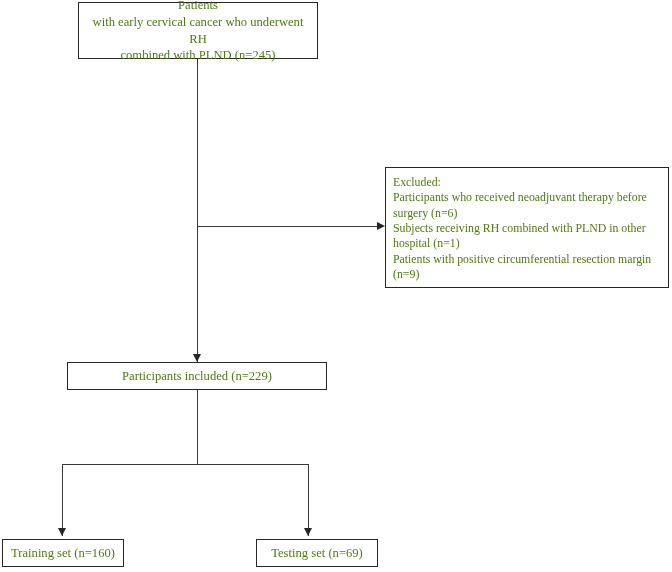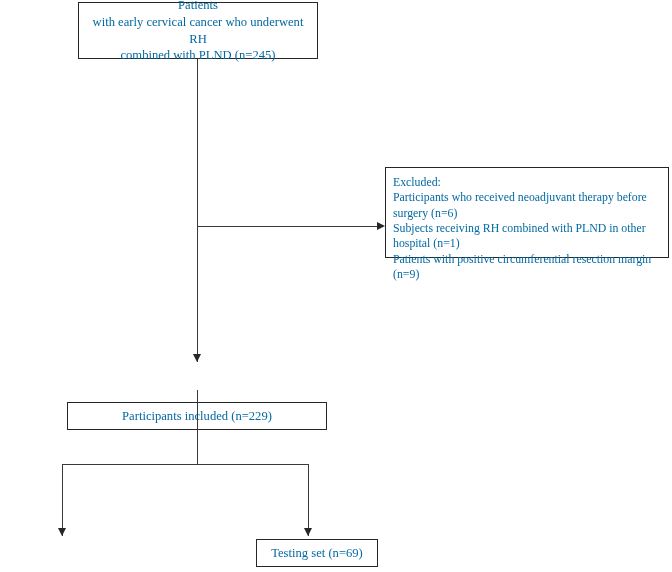--- a/index.html
+++ b/index.html
@@ -23,21 +23,21 @@
     position: absolute;
     box-sizing: border-box;
     border: 1.4px solid #262626;
     background: #ffffff;
     display: flex;
     align-items: center;
     justify-content: center;
     text-align: center;
     line-height: 1.32;
     font-size: 12.6px;
-    color: #0369a1;
+    color: #4d7c0f;
     padding: 2px 6px;
   }
   .box.left-align {
     align-items: flex-start;
     justify-content: flex-start;
     text-align: left;
     padding: 7px 6px 4px 7px;
     line-height: 1.30;
   }
   .box .txt {
@@ -81,39 +81,42 @@
 with early cervical cancer who underwent RH
 combined with PLND (n=245)</span>
   </div>
 
   <div class="line-v" style="left:197px; top:59px; height:303px;"></div>
   <div class="arrow-down" style="left:192.5px; top:354px;"></div>
 
   <div class="line-h" style="left:197px; top:226px; width:180px;"></div>
   <div class="arrow-right" style="left:377px; top:221.5px;"></div>
 
-  <div class="box left-align" style="left:385px; top:167px; width:284px; height:91px; font-size:11.8px;">
+  <div class="box left-align" style="left:385px; top:167px; width:284px; height:121px; font-size:11.8px;">
     <span class="txt">Excluded:
 Participants who received neoadjuvant therapy before surgery (n=6)
 Subjects receiving RH combined with PLND in other hospital (n=1)
 Patients with positive circumferential resection margin (n=9)</span>
   </div>
 
-  <div class="box" style="left:67px; top:362px; width:260px; height:28px;margin-top:40px;">
+  <div class="box" style="left:67px; top:362px; width:260px; height:28px;">
     <span class="txt">Participants included (n=229)</span>
   </div>
 
   <div class="line-v" style="left:197px; top:390px; height:75px;"></div>
 
   <div class="line-h" style="left:62px; top:464px; width:247px;"></div>
 
   <div class="line-v" style="left:62px; top:464px; height:72px;"></div>
   <div class="arrow-down" style="left:57.5px; top:528px;"></div>
 
   <div class="line-v" style="left:308px; top:464px; height:72px;"></div>
   <div class="arrow-down" style="left:303.5px; top:528px;"></div>
 
+  <div class="box" style="left:2px; top:539px; width:122px; height:28px;">
+    <span class="txt">Training set (n=160)</span>
+  </div>
 
   <div class="box" style="left:256px; top:539px; width:122px; height:28px;">
     <span class="txt">Testing set (n=69)</span>
   </div>
 
 </div>
 
 </body></html>

